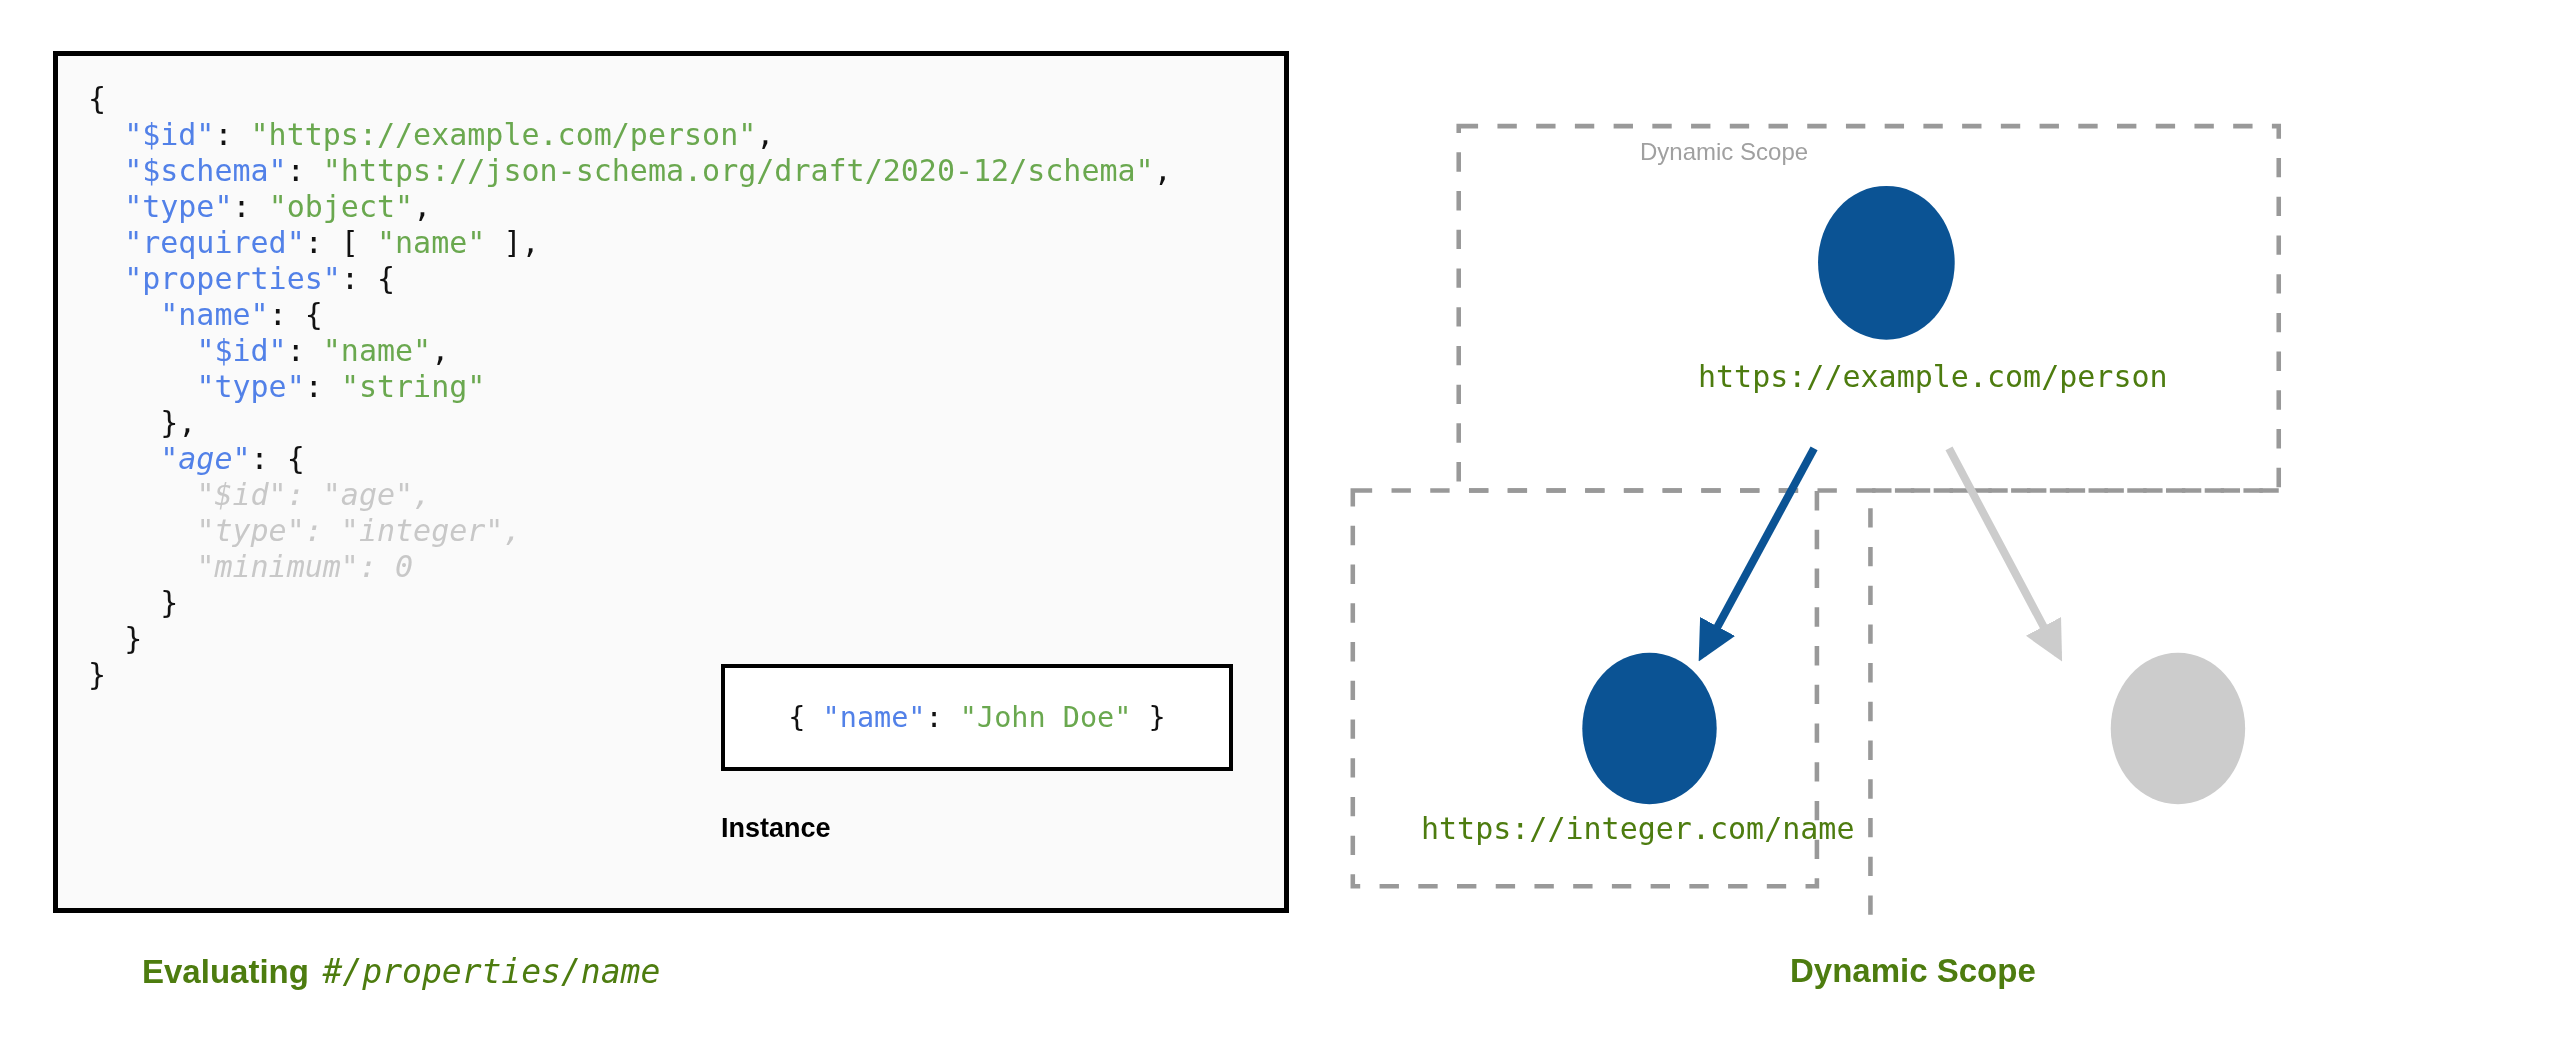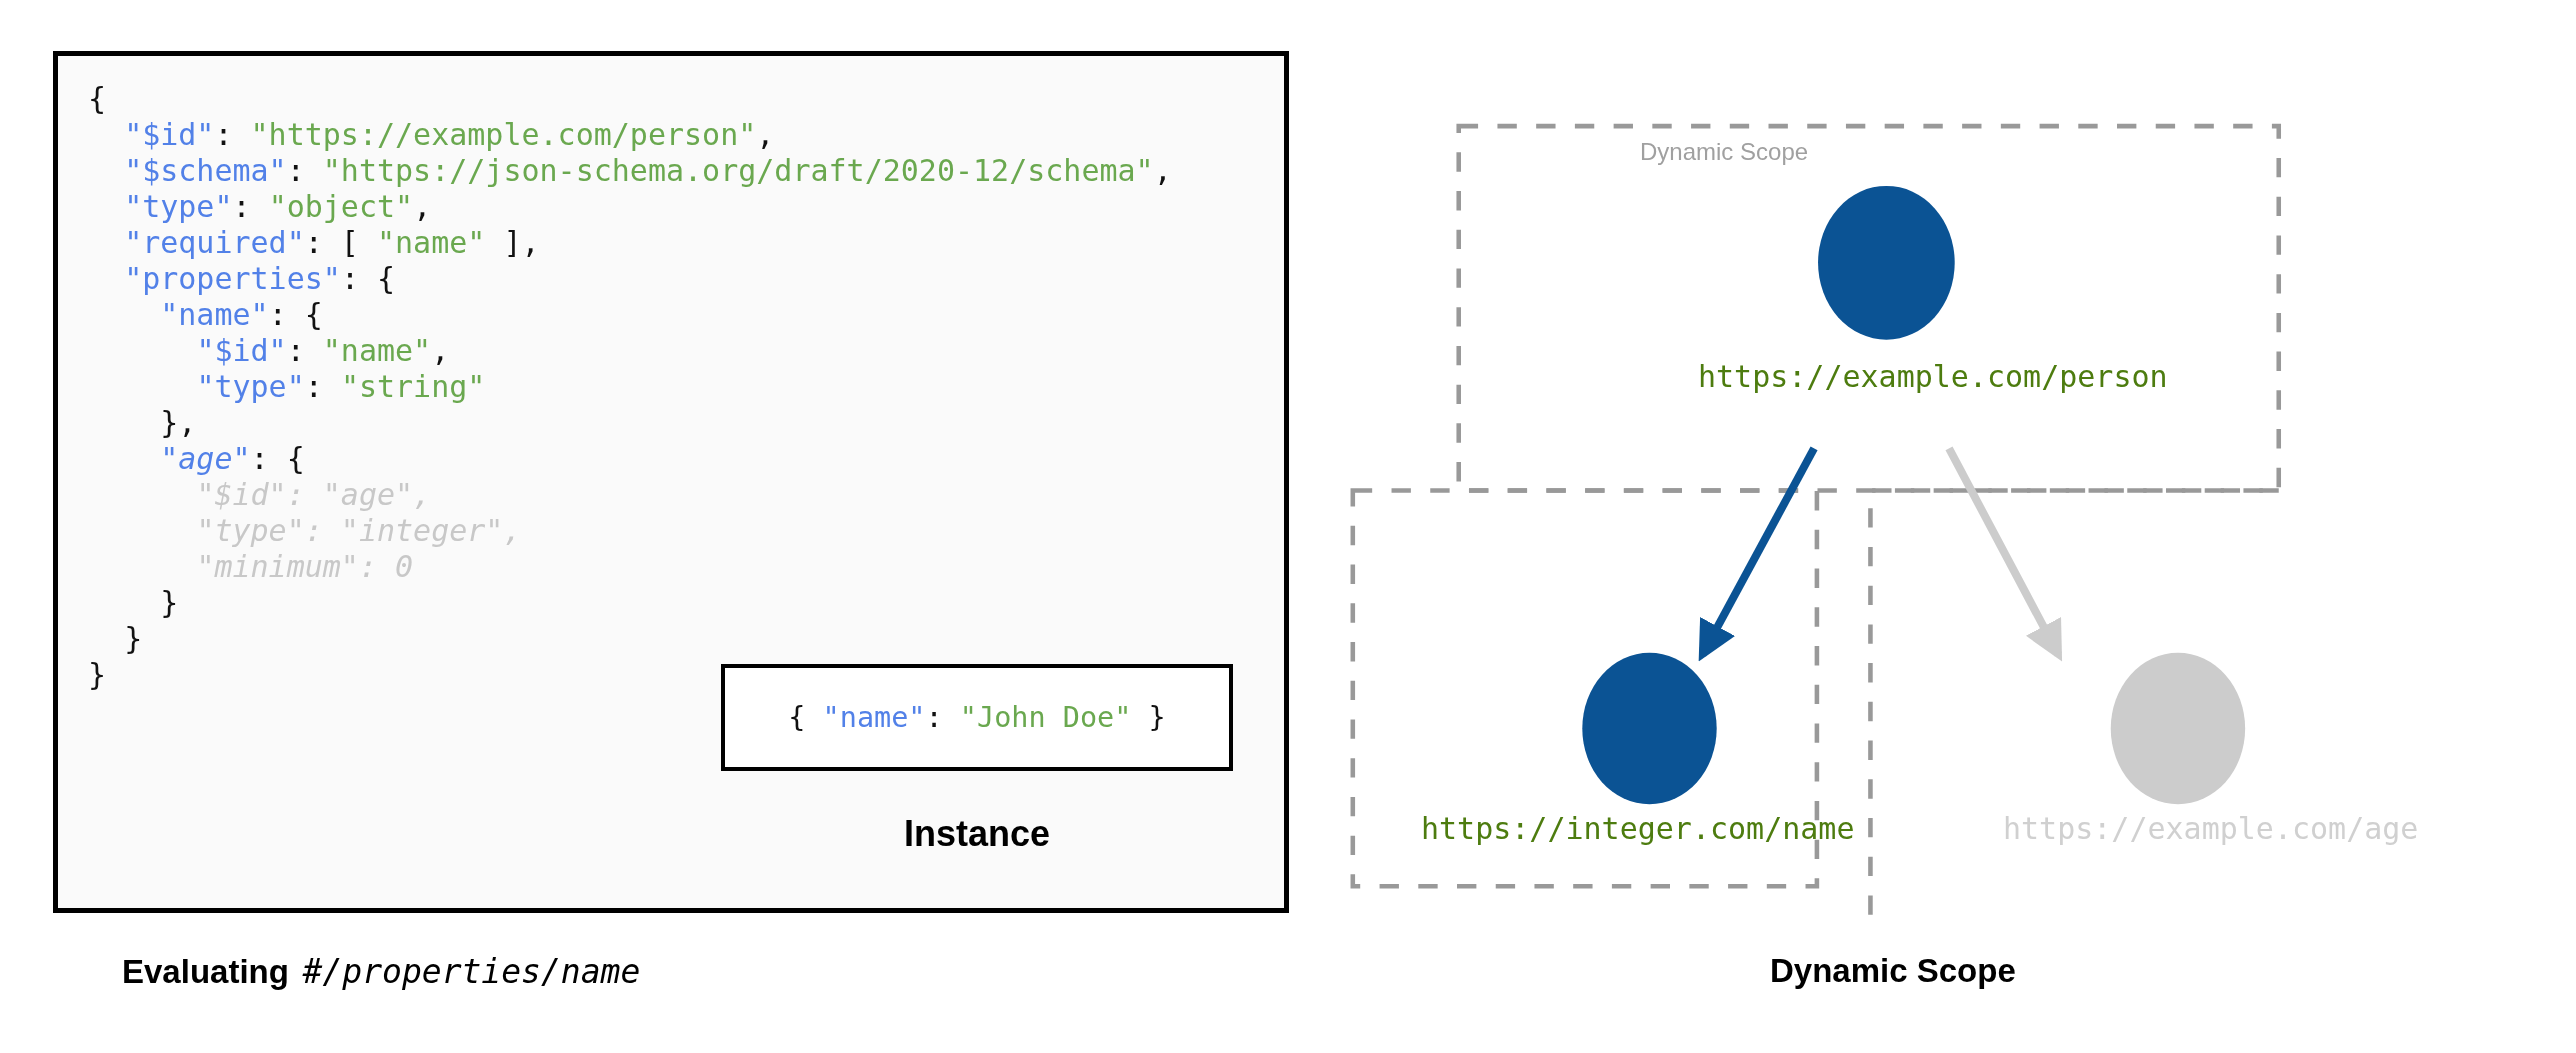--- a/index.html
+++ b/index.html
@@ -30,26 +30,26 @@
     position:absolute; left:721px; top:664px; width:512px; height:107px;
     background:#ffffff; border:4.6px solid #000000;
     display:flex; align-items:center; justify-content:center;
   }
   .instance-code{
     font-family:"DejaVu Sans Mono","Liberation Mono",monospace;
     font-size:28.5px; white-space:pre; color:#111111;
   }
   .instance-label{
     position:absolute; left:721px; top:813px; width:512px;
-    text-align:center; font-size:36px; font-weight:bold; color:#000000;
+    text-align:left; font-size:27px; font-weight:bold; color:#000000;
   }
 
   
   .caption{
-    position:absolute; font-size:33px; color:#000000; white-space:nowrap;
+    position:absolute; font-size:33px; color:#4d7c0f; white-space:nowrap;margin-left:20px;
   }
   .caption .bold  { font-weight:bold; }
   .caption .mono-i{
     font-family:"DejaVu Sans Mono","Liberation Mono",monospace;
     font-style:italic; font-weight:normal;
   }
   #caption-left  { left:122px;  top:952px; }
   #caption-right { left:1770px; top:952px; font-weight:bold; }
 
   
@@ -125,18 +125,17 @@
 
     <ellipse cx="963" cy="312" rx="120" ry="135" fill="#0b5394"></ellipse>
     <ellipse cx="547" cy="1130" rx="118" ry="133" fill="#0b5394"></ellipse>
     <ellipse cx="1475" cy="1130" rx="118" ry="133" fill="#cccccc"></ellipse>
   </svg>
 
   <div class="dash-label" id="scope-title">Dynamic Scope</div>
 
   <div class="node-url active" id="url-person">https://example.com/person</div>
   <div class="node-url active" id="url-name">https://integer.com/name</div>
-  <div class="node-url muted" id="url-age">https://example.com/age</div>
 
   <div class="caption" id="caption-right">Dynamic Scope</div>
 
 </div>
 
 
 </body></html>

